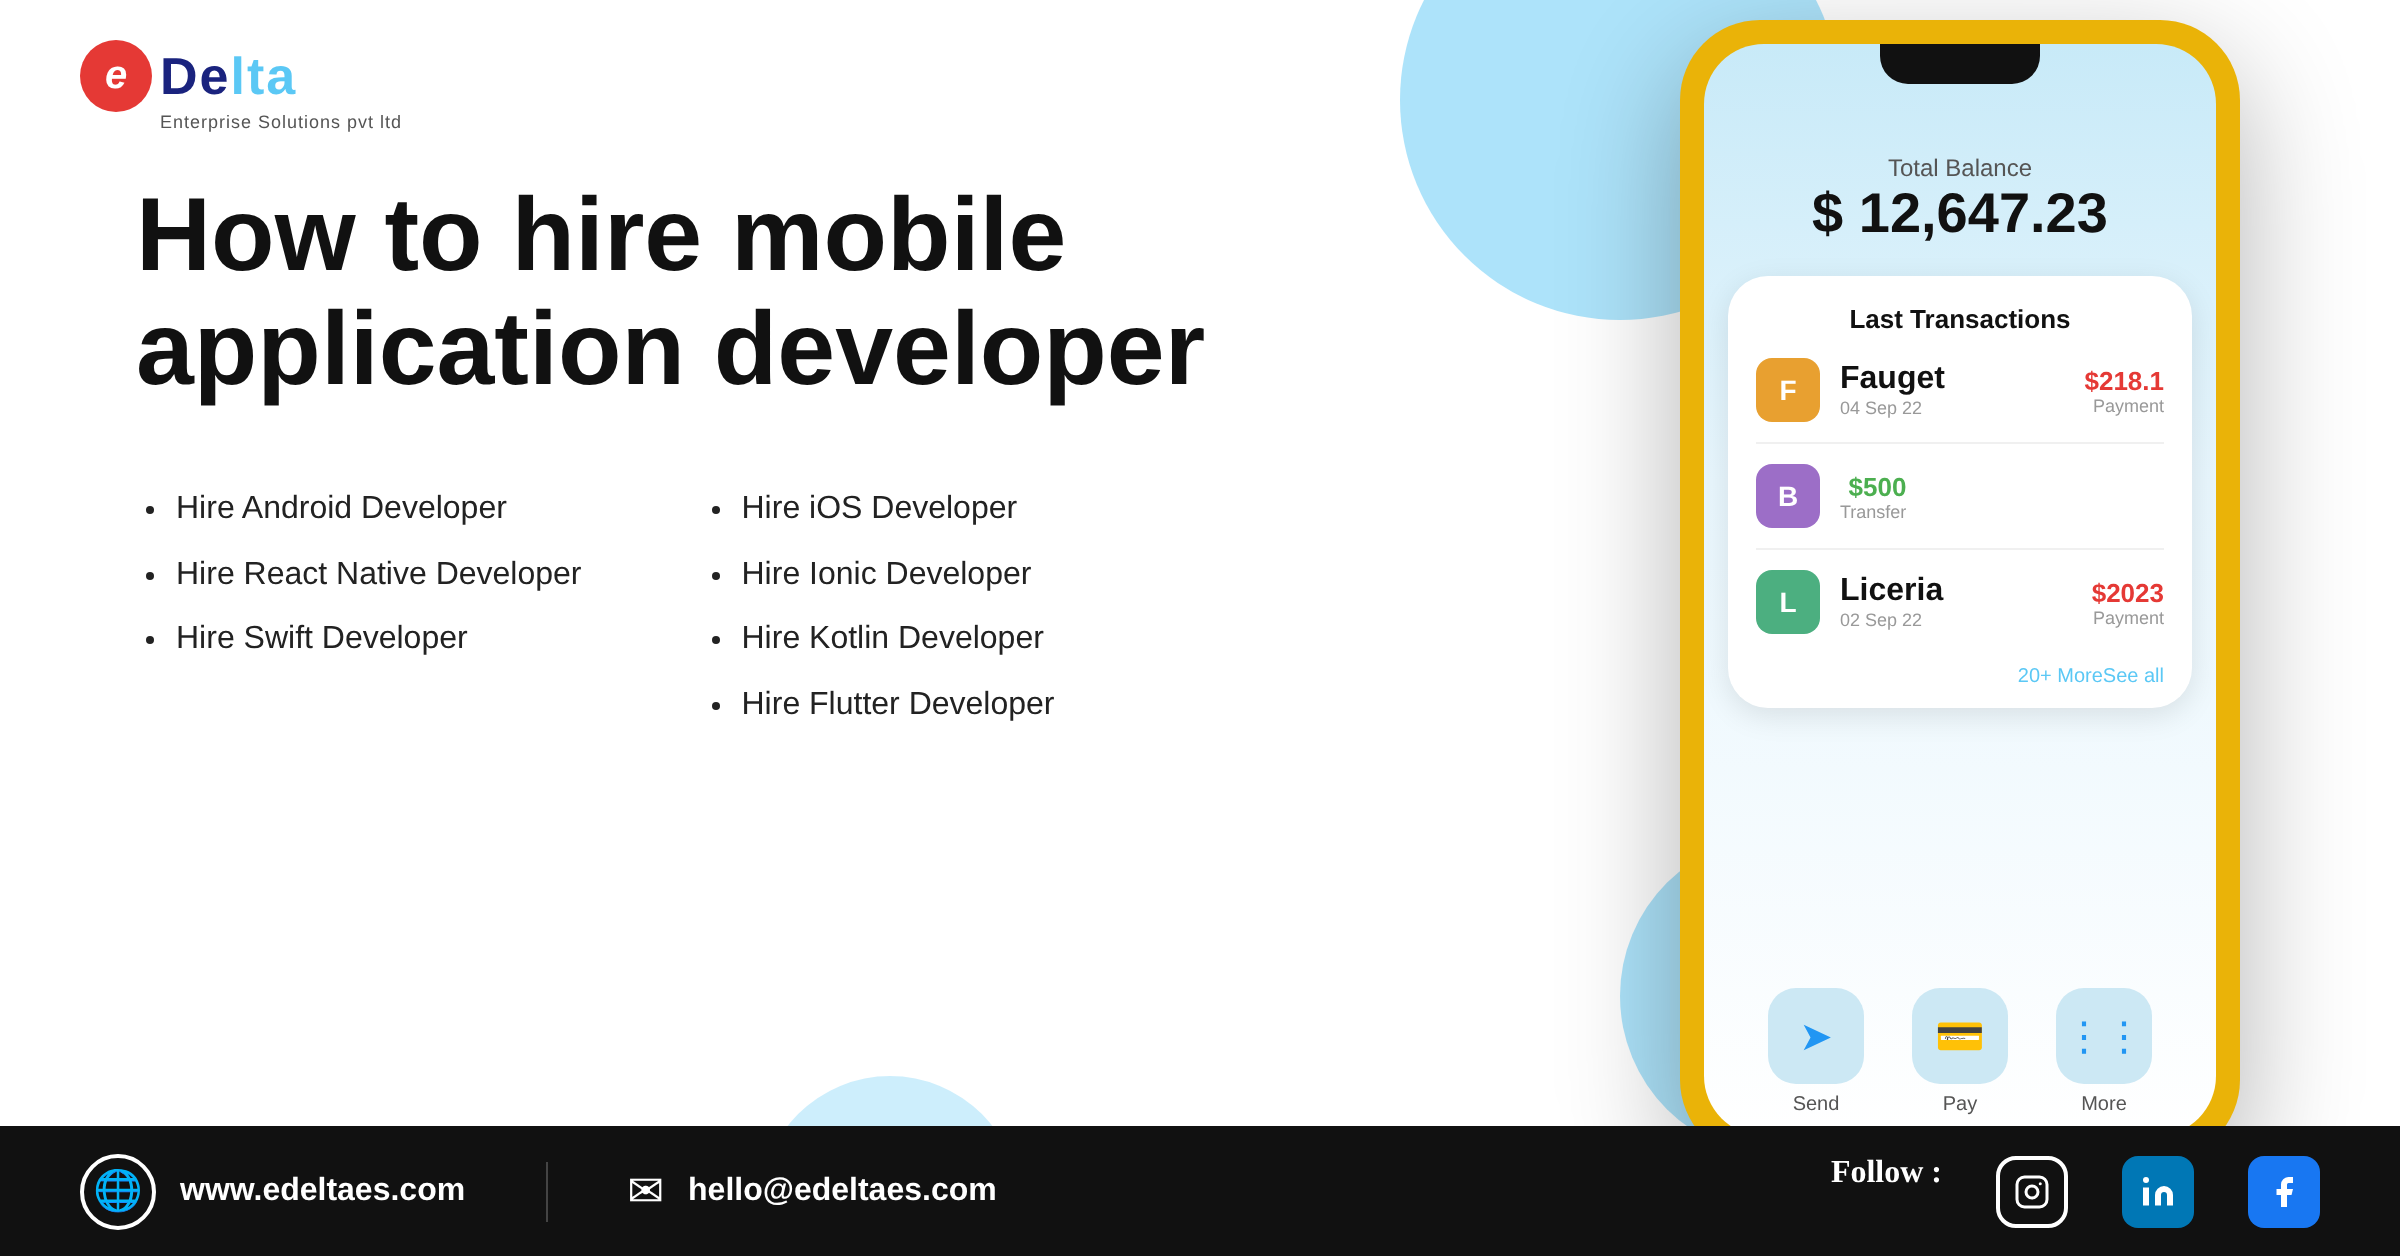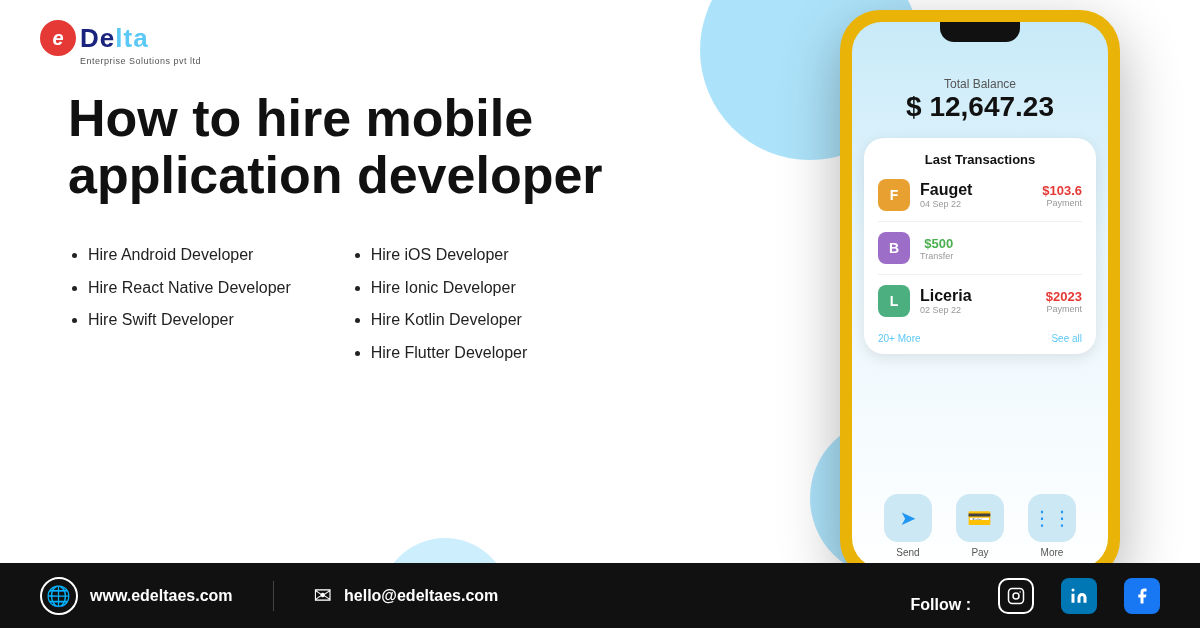--- a/index.html
+++ b/index.html
@@ -168,22 +168,23 @@
       color: white;
       font-size: 20px;
     }
     .mail-icon {
       color: white;
       font-size: 22px;
     }
     .footer-follow {
       margin-left: auto;
       display: flex;
-      align-items: flex-end;
+      align-items: flex-start;
       gap: 27px;
+      font-family: Liberation Serif, serif;
     }
     .follow-label {
       color: white;
       font-size: 16px;
       font-weight: bold;
     }
     .social-icon {
       width: 36px;
       height: 36px;
       border-radius: 8px;
@@ -319,21 +320,21 @@
     }
     .t-amount.red { color: #e53935; }
     .t-amount.green { color: #4caf50; }
     .t-type {
       font-size: 9px;
       color: #999;
     }
 
     .more-row {
       display: flex;
-      justify-content: space-between;
+      justify-content: flex-end;
       padding: 6px 0 0;
     }
     .more-text {
       font-size: 10px;
       color: #5bc8f5;
     }
     .see-all-text {
       font-size: 10px;
       color: #5bc8f5;
     }
@@ -424,21 +425,21 @@
         <div class="transactions-title">Last Transactions</div>
 
         <div id="transactions-list">
             <div class="transaction-item">
     <div class="t-avatar t-avatar-f">F</div>
     <div class="t-info">
       <div class="t-name">Fauget</div>
       <div class="t-date">04 Sep 22</div>
     </div>
     <div class="t-amount-section">
-      <div class="t-amount red">$103.6</div>
+      <div class="t-amount red">$218.1</div>
       <div class="t-type">Payment</div>
     </div>
   </div>
             <div class="transaction-item">
     <div class="t-avatar t-avatar-b">B</div>
     <div class="t-amount-section">
       <div class="t-amount green">$500</div>
       <div class="t-type">Transfer</div>
     </div>
   </div>

